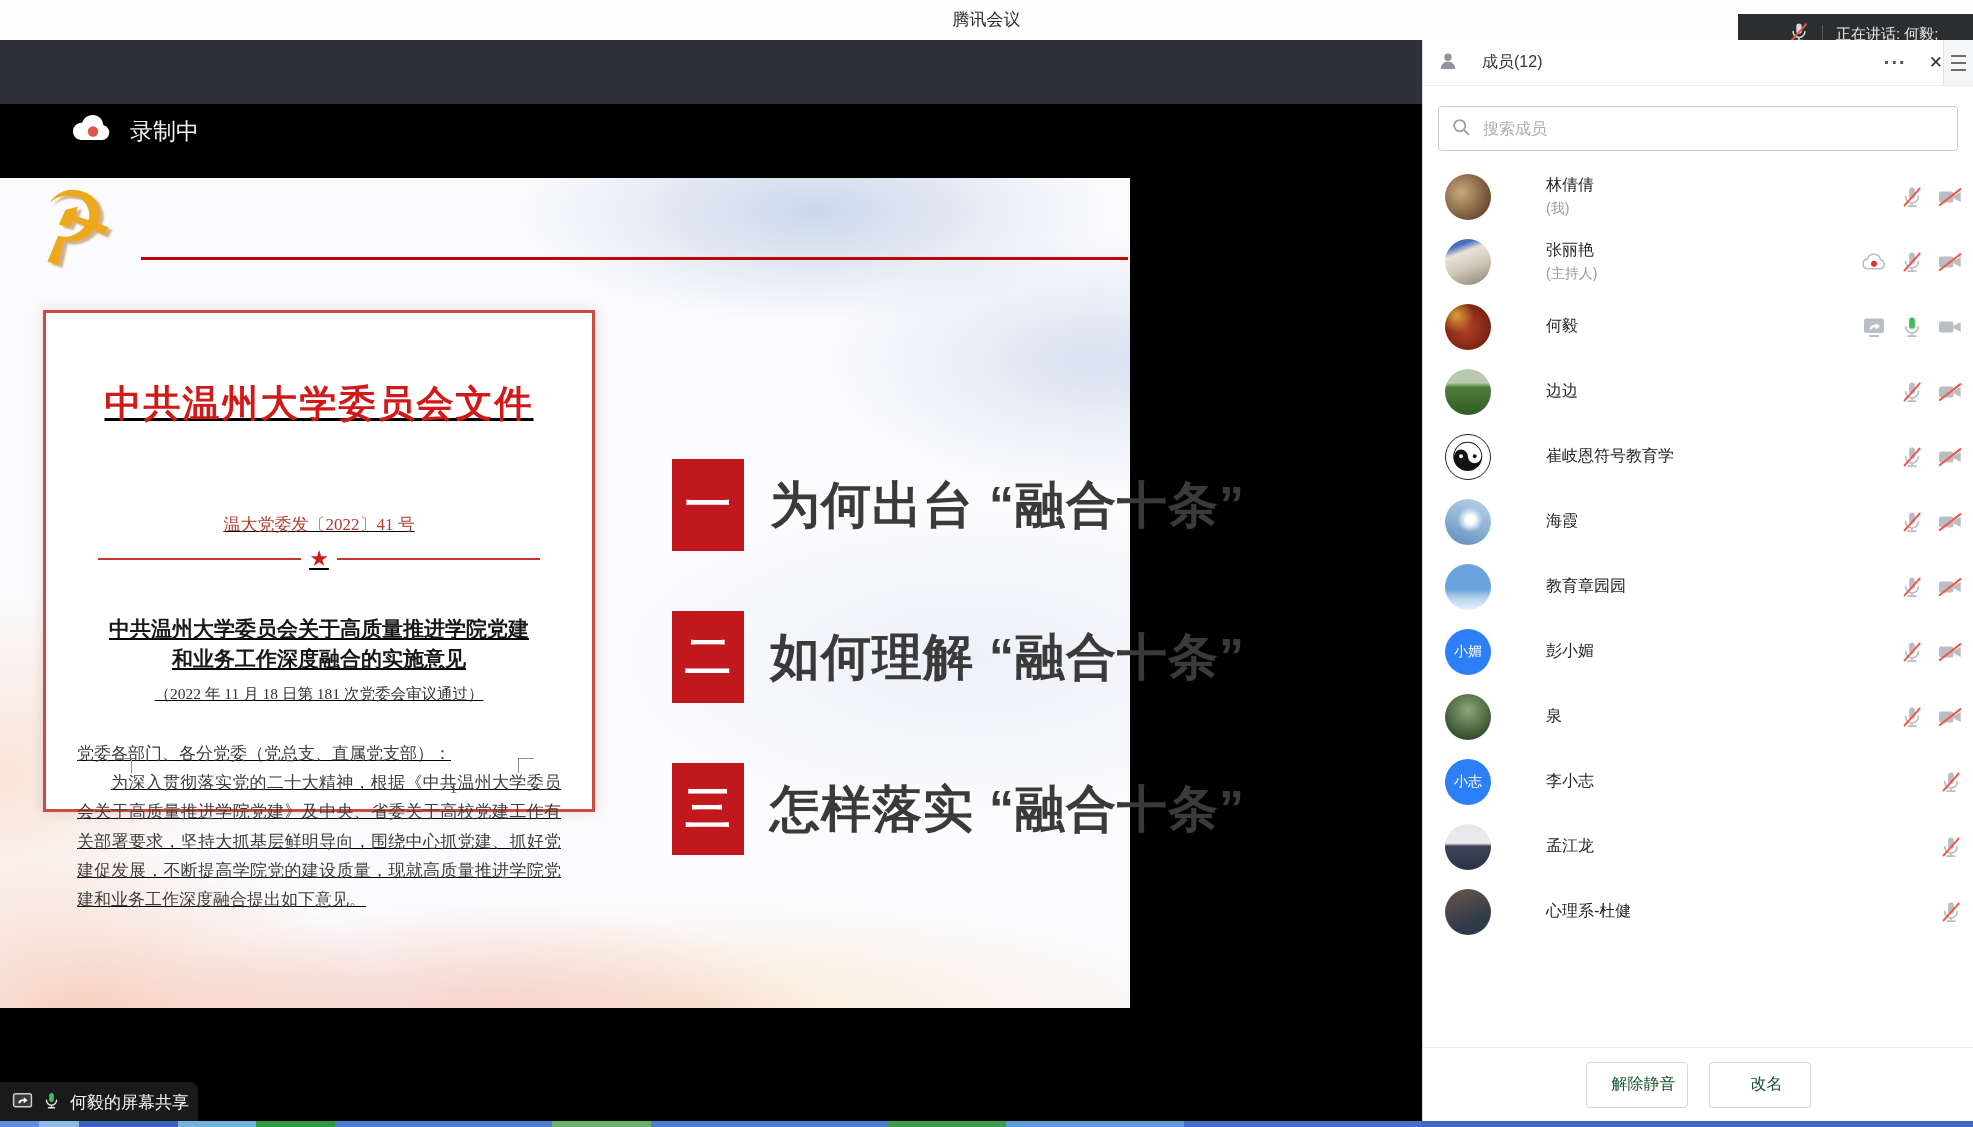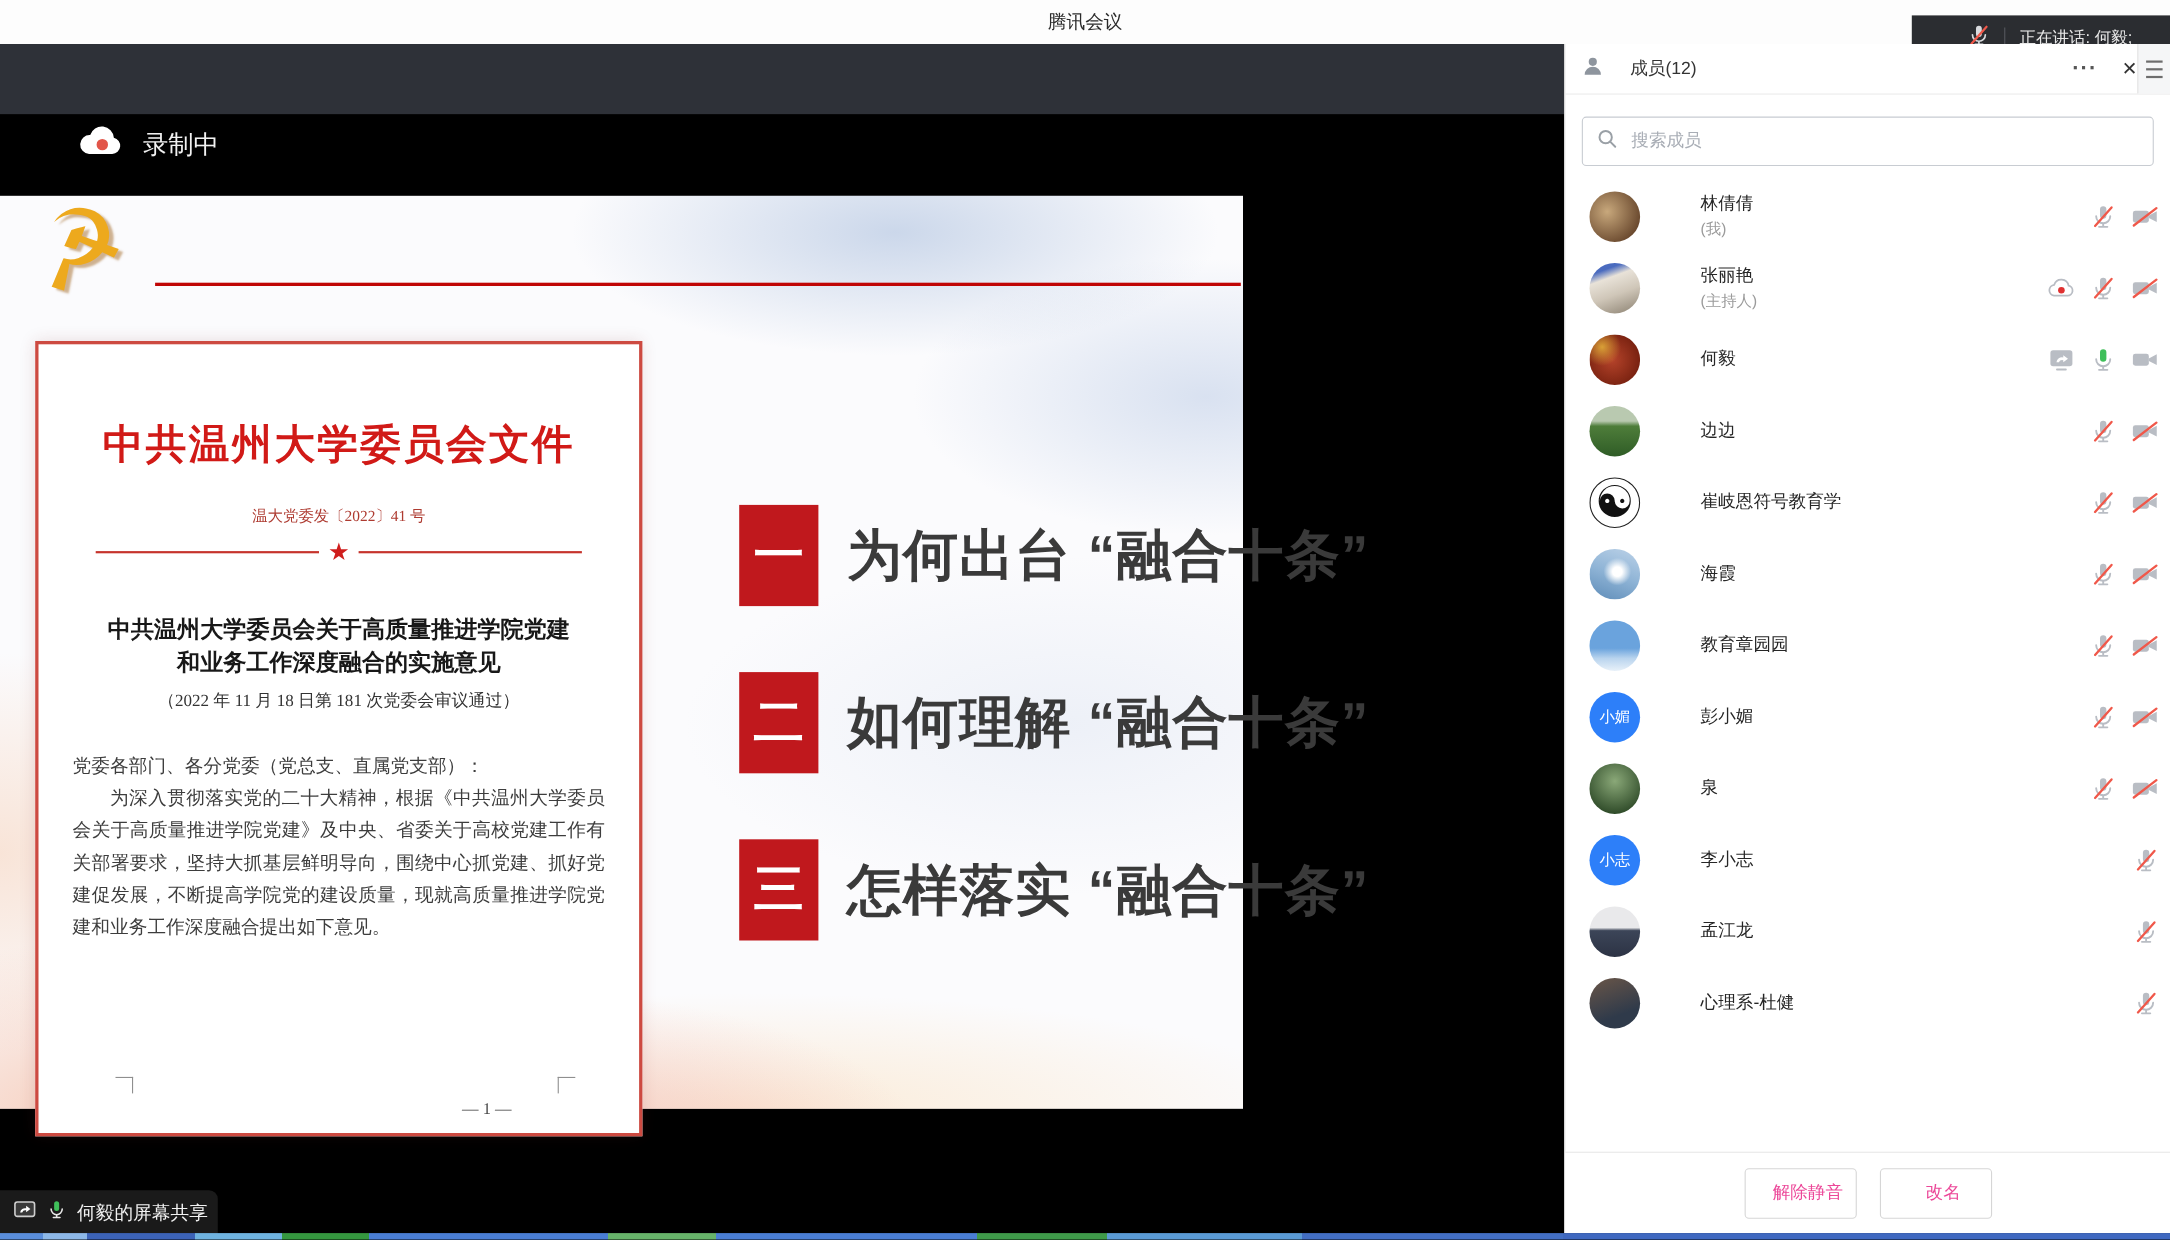--- a/index.html
+++ b/index.html
@@ -33,26 +33,26 @@
       radial-gradient(ellipse 430px 230px at 8% 101%, rgba(243,176,146,.60), transparent 70%),
       radial-gradient(ellipse 520px 200px at 42% 104%, rgba(238,155,158,.45), transparent 70%),
       radial-gradient(ellipse 300px 260px at 0% 72%, rgba(246,205,178,.5), transparent 70%),
       radial-gradient(ellipse 700px 140px at 60% 100%, rgba(250,216,170,.45), transparent 75%);}
   .emblem{position:absolute;left:30px;top:2px;font-size:94px;line-height:1;color:#eda91d;
           transform:rotate(-18deg);text-shadow:3px 4px 2px rgba(150,86,12,.45);
           font-family:"DejaVu Sans",sans-serif;}
   .red-rule{position:absolute;left:141px;top:79px;width:987px;height:3px;background:#c00505;}
 
   
-  .doc{position:absolute;left:32px;top:132px;width:552px;height:723px;background:#fff;
-       border:3px solid #cd4a41;box-sizing:border-box;box-shadow:0 0 14px rgba(120,40,40,.15);}
+  .doc{position:absolute;left:43px;top:132px;width:552px;height:502px;background:#fff;
+       border:3px solid #cd4a41;box-sizing:border-box;box-shadow:0 0 14px rgba(120,40,40,.15);text-decoration:underline;}
   .doc-title{margin-top:66px;text-align:center;font-family:"Liberation Serif","DejaVu Serif",serif;
              font-weight:bold;font-size:37px;color:#d11a17;letter-spacing:2px;}
-  .doc-number{margin-top:32px;text-align:center;font-family:"Liberation Serif","DejaVu Serif",serif;
-              font-size:14px;color:#ae3b31;}
+  .doc-number{margin-top:84px;text-align:center;font-family:"Liberation Serif","DejaVu Serif",serif;
+              font-size:17px;color:#ae3b31;}
   .doc-rule{margin:12px 52px 0;display:flex;align-items:center;}
   .doc-rule .rl{flex:1;height:2px;background:#c6342c;}
   .doc-rule .star{color:#cf1d1c;font-size:22px;line-height:1;padding:0 8px;}
   .doc-heading{margin-top:44px;text-align:center;font-family:"Liberation Serif","DejaVu Serif",serif;
                font-weight:bold;font-size:21px;color:#181818;line-height:1.45;}
   .doc-approval{margin-top:9px;text-align:center;font-family:"Liberation Serif","DejaVu Serif",serif;
                 font-size:15.5px;color:#333;}
   .doc-body{margin:34px 31px 0;font-family:"Liberation Serif","DejaVu Serif",serif;
             font-size:17px;color:#3d3d3d;line-height:1.72;text-align:justify;}
   .doc-body .para{text-indent:2em;}
@@ -110,21 +110,21 @@
   .av11{background:linear-gradient(180deg,#e9e9eb 0 42%,#3c4558 48%,#2c3344);}
   .av12{background:linear-gradient(160deg,#6a5648,#2f3a4a 70%);}
   .m-info{display:flex;flex-direction:column;justify-content:center;}
   .m-name{font-size:16px;color:#262626;white-space:nowrap;}
   .m-sub{font-size:14px;color:#9b9b9b;margin-top:4px;}
   .m-icons{margin-left:auto;display:flex;align-items:center;gap:13px;}
 
   .panel-footer{position:absolute;left:0;right:0;bottom:0;height:73px;border-top:1px solid #e8e8e8;
                 display:flex;align-items:center;justify-content:center;gap:21px;background:#fff;}
   .pf-btn{width:102px;height:46px;background:#fff;border:1px solid #d6d6d6;border-radius:4px;
-          font-size:16px;color:#ec4899;font-family:inherit;cursor:pointer;padding-left:20px;}
+          font-size:16px;color:#14532d;font-family:inherit;cursor:pointer;padding-left:20px;}
 
   
   .taskbar{position:absolute;left:0;top:1121px;width:1973px;height:6px;
     background:linear-gradient(90deg,#5a8edb 0 2%,#8db8e8 2% 4%,#3c63b8 4% 9%,#6fb3e0 9% 13%,
       #35973f 13% 17%,#4a7ed4 17% 28%,#67b36a 28% 33%,#4a7ed4 33% 45%,#3f9a4a 45% 51%,
       #5b9bd5 51% 60%,#436fc4 60% 72%,#3f68c0 72% 100%);}
 </style>
 </head>
 <body>
 

